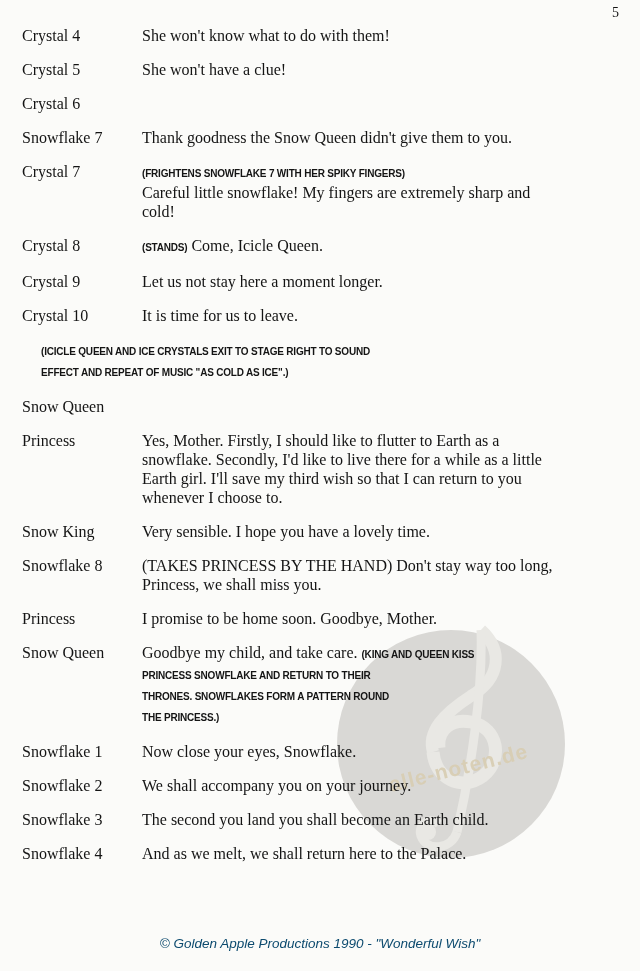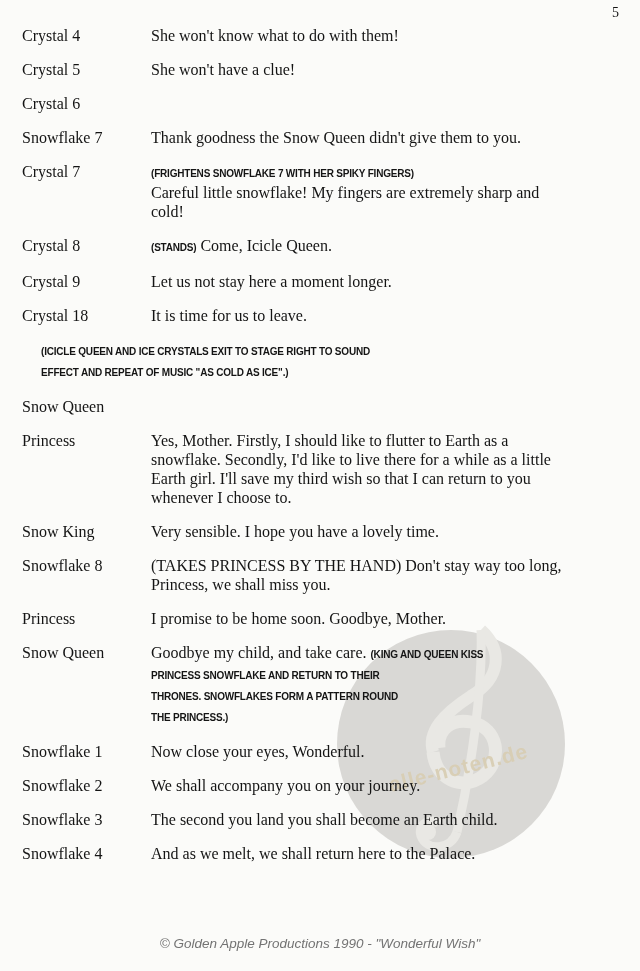--- a/index.html
+++ b/index.html
@@ -16,21 +16,21 @@
     font-size: 14px; z-index: 2;
   }
   .watermark {
     position: absolute; left: 331px; top: 618px;
     z-index: 0; pointer-events: none;
   }
   .content {
     position: absolute; top: 26px; left: 22px;
     width: 572px; z-index: 1;
   }
-  .row { display: flex; margin-bottom: 15px; gap: 9px; }
+  .row { display: flex; margin-bottom: 15px; }
   .char {
     flex: 0 0 120px; width: 120px;
     font-size: 16px; line-height: 19px;
   }
   .dlg {
     width: 436px;
     font-size: 16px; line-height: 19px;
     white-space: pre-line;
   }
   .direction-row {
@@ -48,21 +48,21 @@
     font-size: 10px;
     letter-spacing: -0.2px;
   }
   .seg-normal { font-family: "Liberation Serif", serif; }
   .footer {
     position: absolute; left: 0; right: 0; top: 936px;
     text-align: center;
     font-family: "Liberation Sans", sans-serif;
     font-style: italic;
     font-size: 13.5px;
-    color: #737373;
+    color: #0c4a6e;
     z-index: 2;
   }
 </style>
 </head>
 <body>
 
 <div class="page-number">5</div>
 
 <svg class="watermark" width="242" height="252" viewBox="0 0 242 252">
   <circle cx="120" cy="126" r="114" fill="#d9d8d5"></circle>
@@ -100,21 +100,21 @@
     </div>
     <div class="row">
       <div class="char">Crystal 8</div>
       <div class="dlg"><span class="seg-bold">(STANDS)</span><span class="seg-normal"> Come, Icicle Queen.</span></div>
     </div>
     <div class="row">
       <div class="char">Crystal 9</div>
       <div class="dlg"><span class="seg-normal">Let us not stay here a moment longer.</span></div>
     </div>
     <div class="row">
-      <div class="char">Crystal 18</div>
+      <div class="char">Crystal 10</div>
       <div class="dlg"><span class="seg-normal">It is time for us to leave.</span></div>
     </div>
     <div class="direction-row">
       <div class="dir-text"><span class="seg-bold">(ICICLE QUEEN AND ICE CRYSTALS EXIT TO STAGE RIGHT TO SOUND
 EFFECT AND REPEAT OF MUSIC "AS COLD AS ICE".)</span></div>
     </div>
     <div class="row">
       <div class="char">Snow Queen</div>
     </div>
     <div class="row">
@@ -139,21 +139,21 @@
     </div>
     <div class="row">
       <div class="char">Snow Queen</div>
       <div class="dlg"><span class="seg-normal">Goodbye my child, and take care. </span><span class="seg-bold">(KING AND QUEEN KISS
 PRINCESS SNOWFLAKE AND RETURN TO THEIR
 THRONES. SNOWFLAKES FORM A PATTERN ROUND
 THE PRINCESS.)</span></div>
     </div>
     <div class="row">
       <div class="char">Snowflake 1</div>
-      <div class="dlg"><span class="seg-normal">Now close your eyes, Wonderful.</span></div>
+      <div class="dlg"><span class="seg-normal">Now close your eyes, Snowflake.</span></div>
     </div>
     <div class="row">
       <div class="char">Snowflake 2</div>
       <div class="dlg"><span class="seg-normal">We shall accompany you on your journey.</span></div>
     </div>
     <div class="row">
       <div class="char">Snowflake 3</div>
       <div class="dlg"><span class="seg-normal">The second you land you shall become an Earth child.</span></div>
     </div>
     <div class="row">

